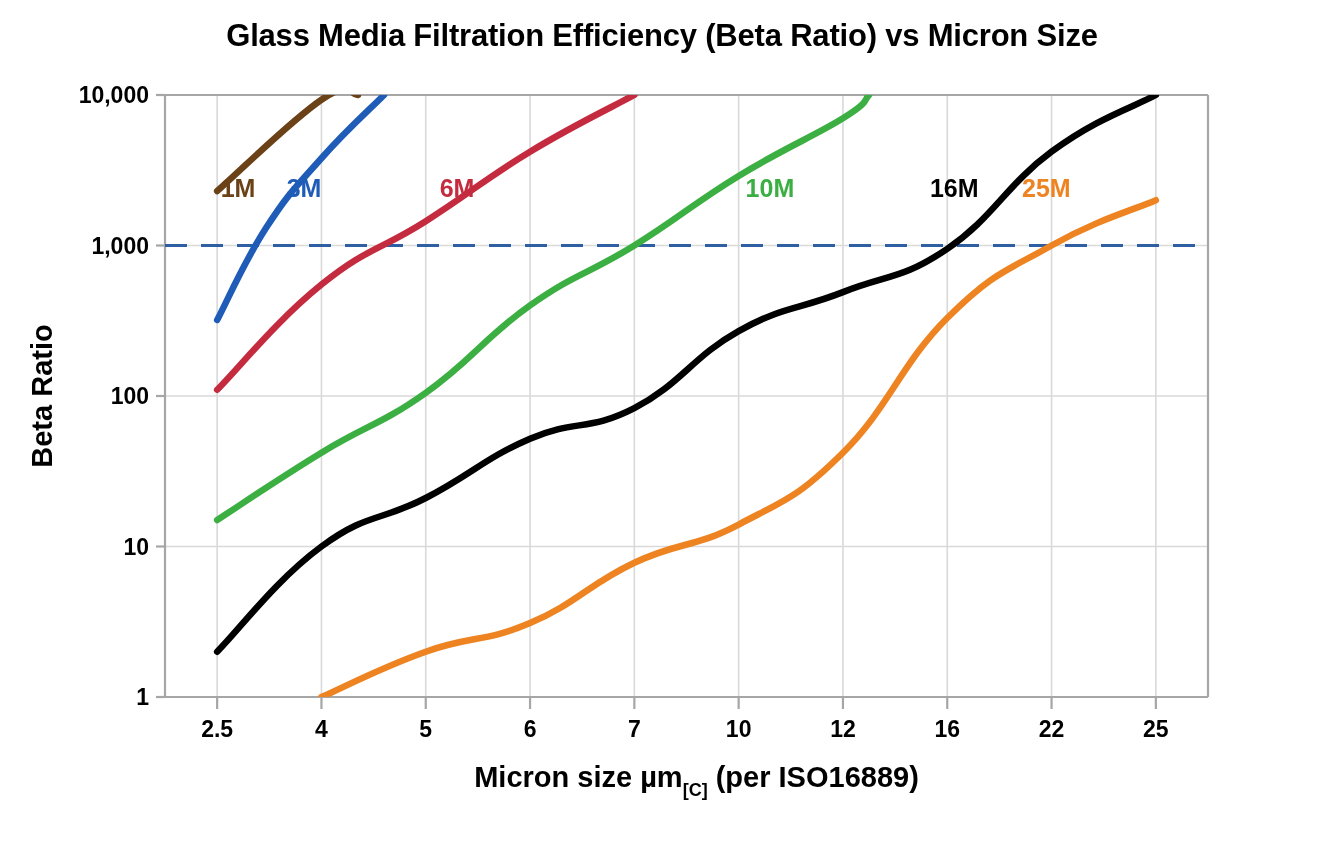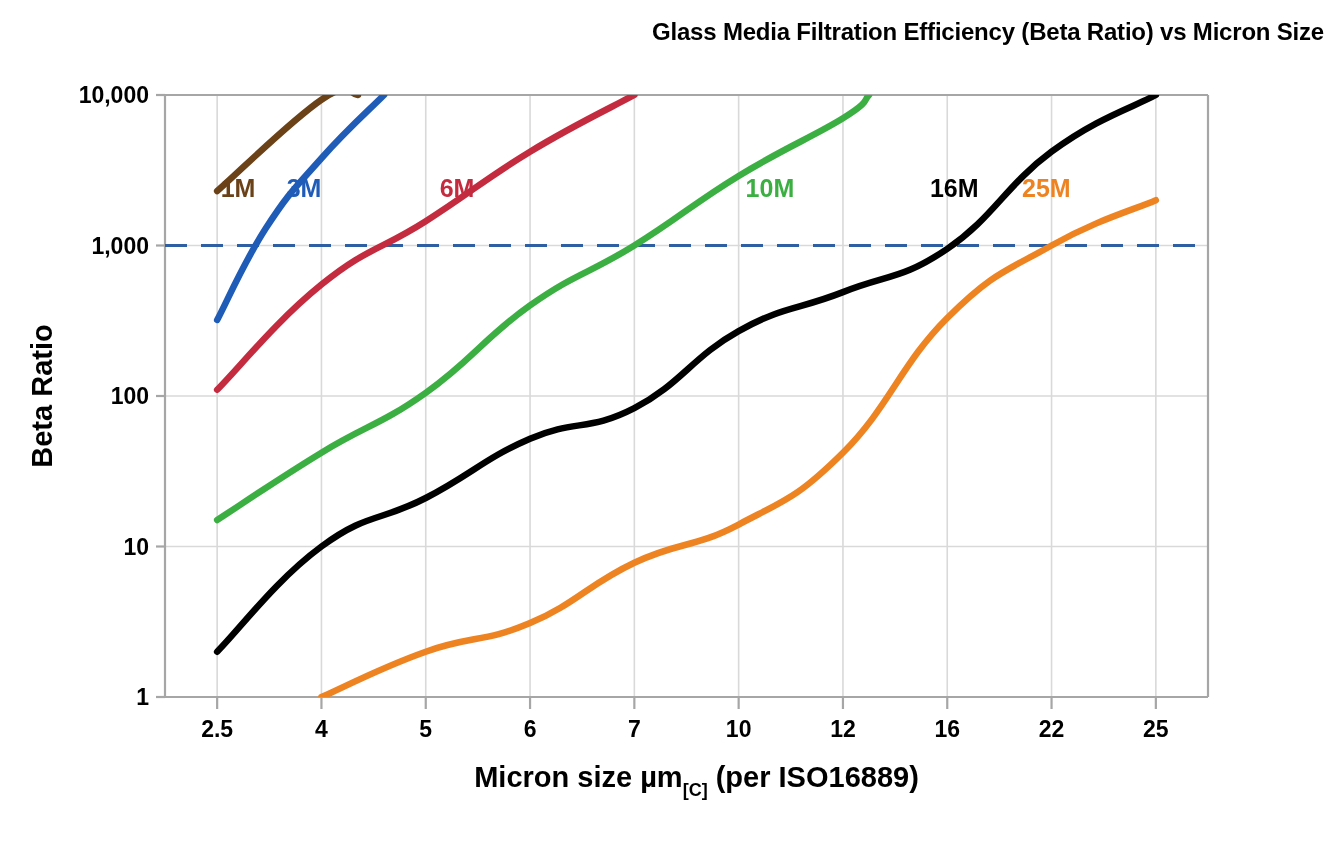--- a/index.html
+++ b/index.html
@@ -16,22 +16,22 @@
   #chart-root {
     position: relative;
     width: 1332px;
     height: 842px;
   }
   .chart-title {
     position: absolute;
     top: 18px;
     left: 0;
     width: 1324px;
-    text-align: right;
-    font-size: 24px;
+    text-align: center;
+    font-size: 31px;
     font-weight: bold;
     color: #000000;
     letter-spacing: -0.2px;
   }
   svg.plot {
     position: absolute;
     top: 0;
     left: 0;
   }
   text.axis-tick {

